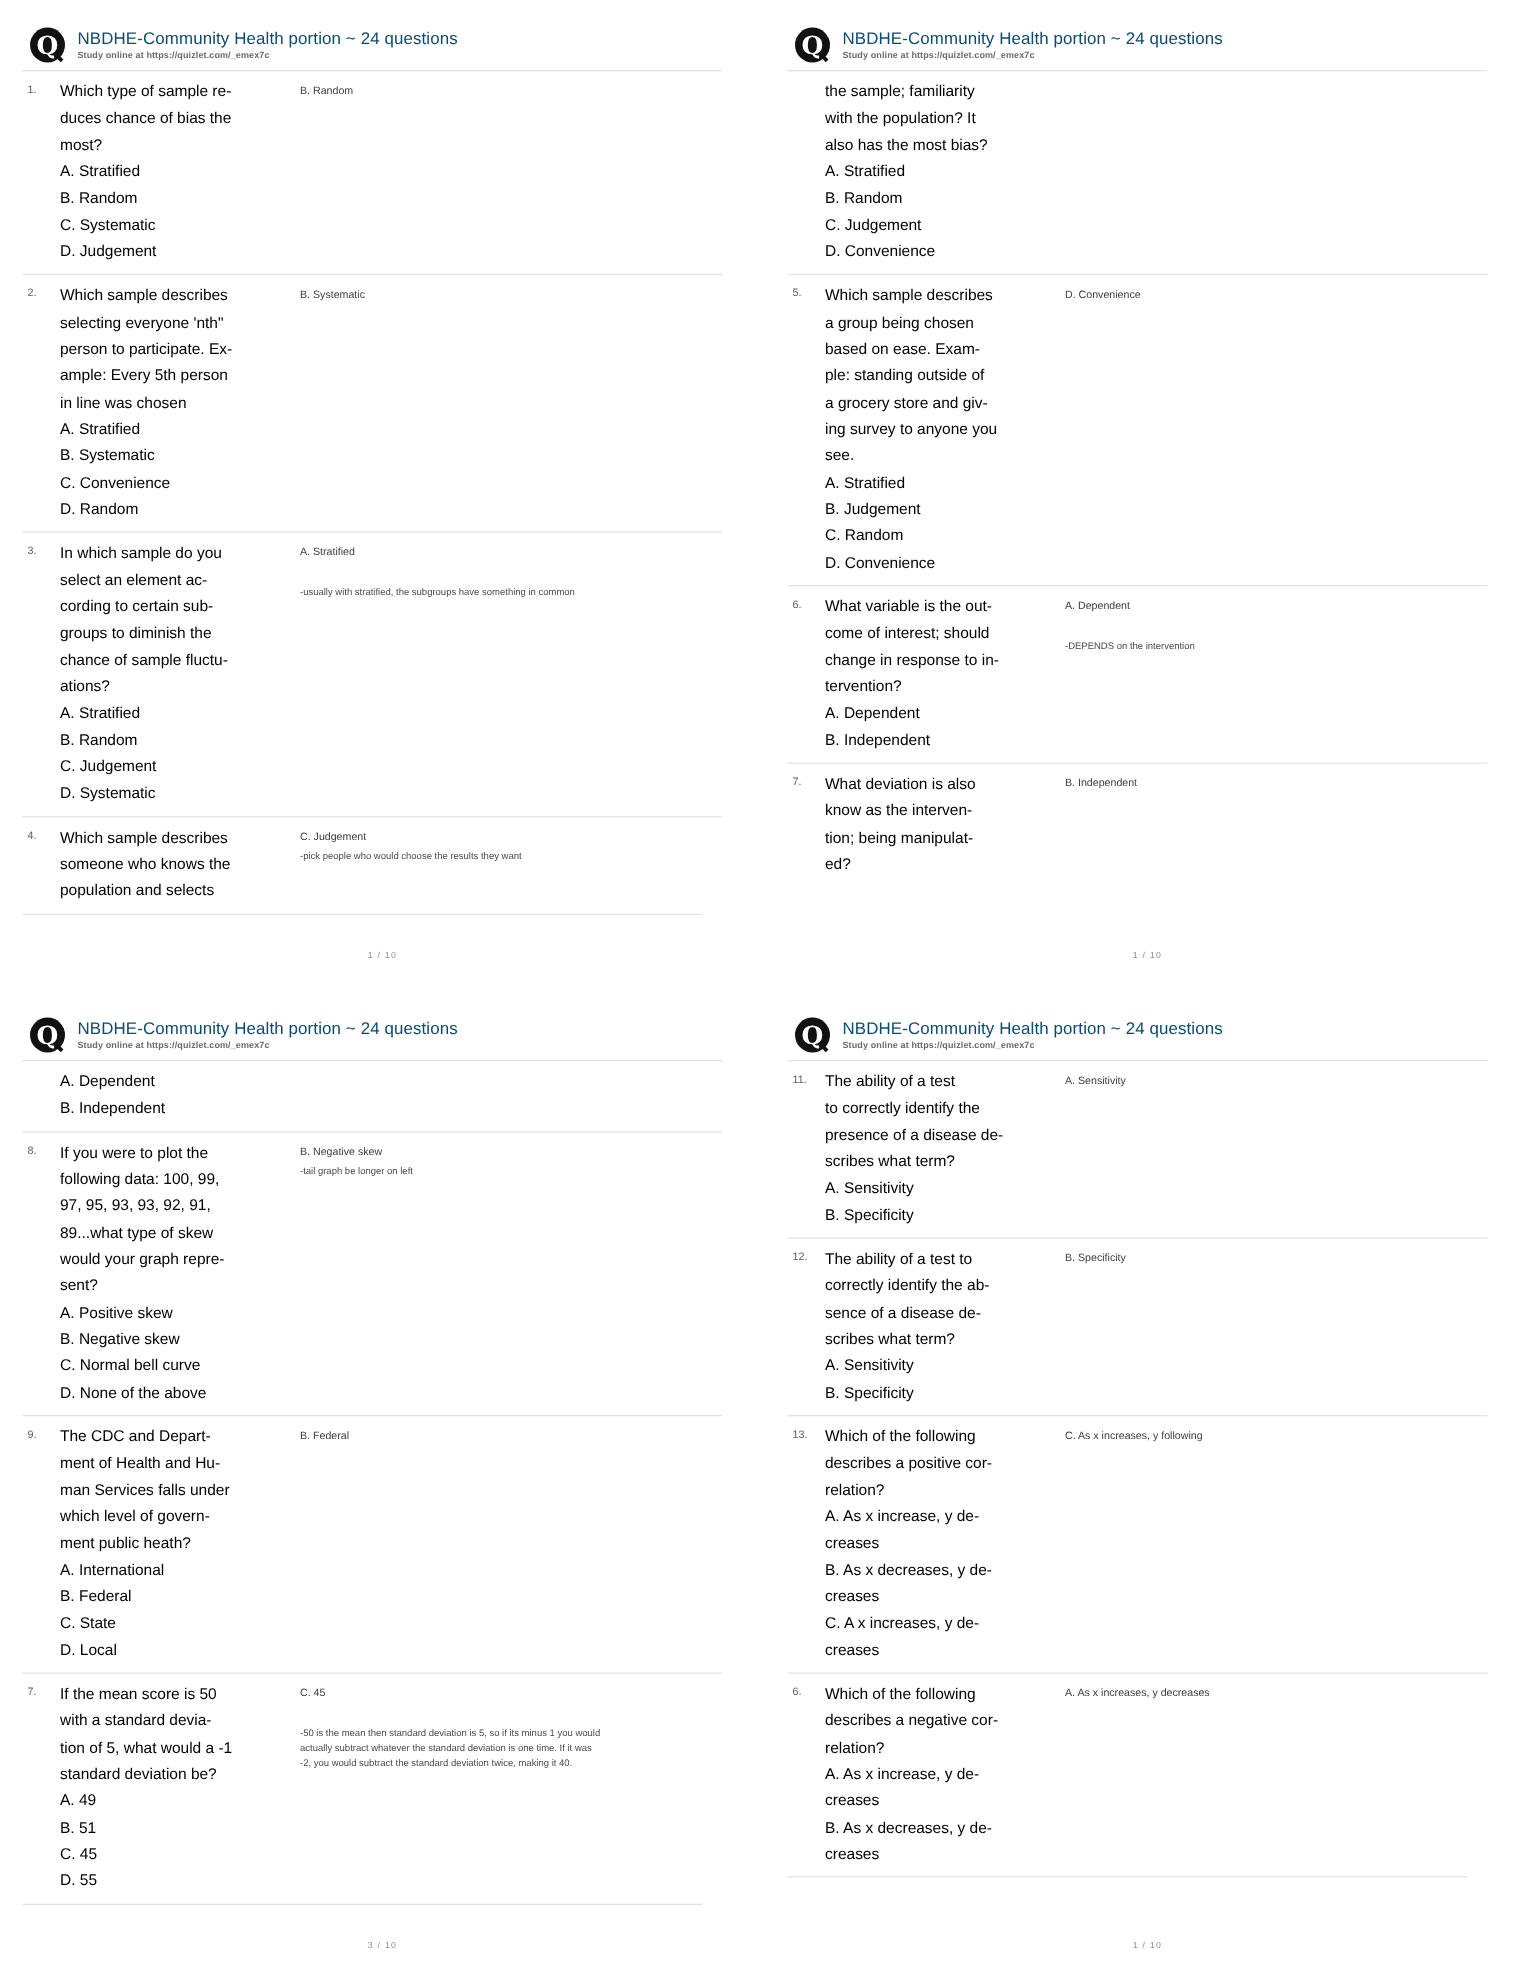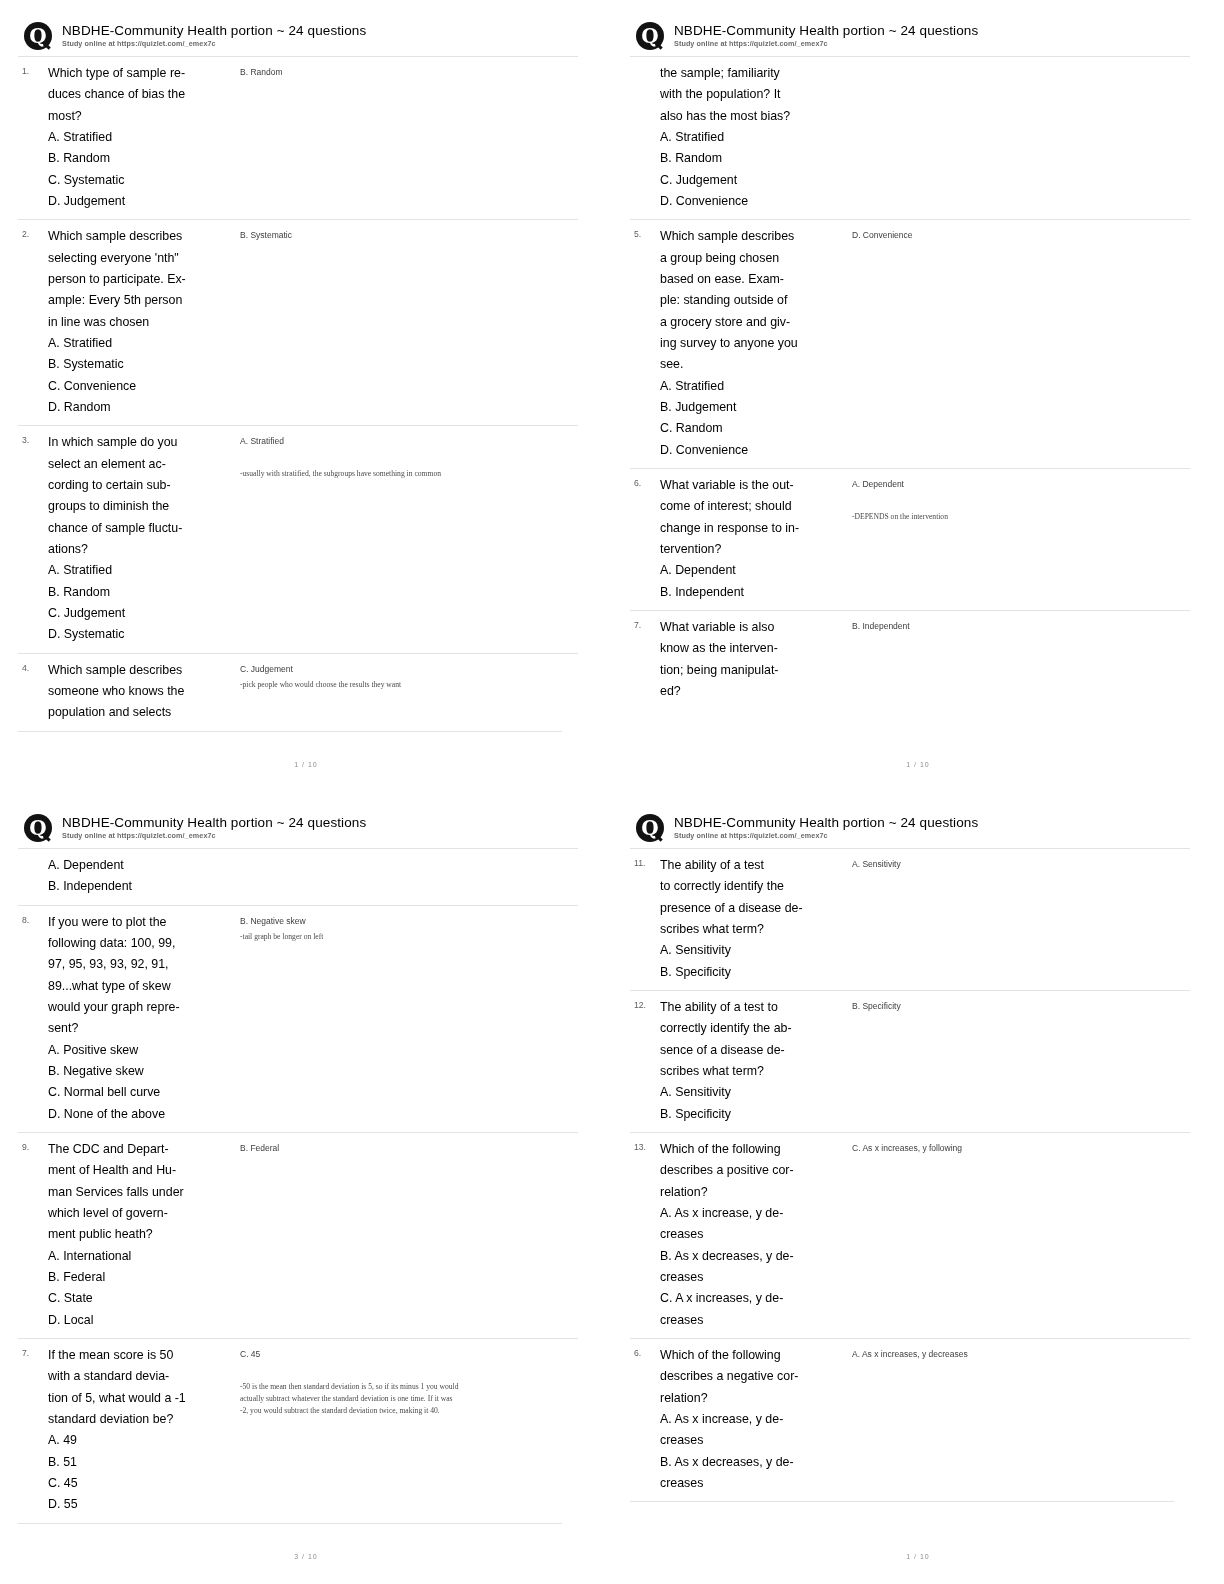--- a/index.html
+++ b/index.html
@@ -60,21 +60,21 @@
     transform: rotate(45deg);
   }
   .hdr-text {
     display: flex;
     flex-direction: column;
     gap: 1px;
     padding-top: 1px;
   }
   .hdr-title {
     font-size: 13.5px;
-    color: #000000;
+    color: #0c4a6e;
     letter-spacing: 0.1px;
   }
   .hdr-sub {
     font-size: 7.2px;
     color: #6a6a6a;
     letter-spacing: 0.1px;
     font-weight: bold;
   }
   .qrow {
     display: flex;
@@ -115,21 +115,20 @@
     line-height: 1.5;
     padding-top: 3px;
     white-space: pre-line;
   }
   .note {
     font-size: 7.6px;
     color: #4a4a4a;
     line-height: 1.62;
     margin-top: 6px;
     white-space: pre-line;
-    font-family: Liberation Serif, serif;
   }
   .note.gap-md { margin-top: 20px; }
   .note.gap-sm { margin-top: 4px; }
   .pagefoot {
     position: absolute;
     bottom: 24px;
     left: 0;
     right: 0;
     text-align: center;
     font-size: 7px;
@@ -269,21 +268,21 @@
 A. Dependent
 B. Independent</div>
       <div class="acol">
         <div class="ans">A. Dependent</div>
         <div class="note gap-md">-DEPENDS on the intervention</div>
       </div>
     </div>
 
     <div class="qrow">
       <div class="qnum">7.</div>
-      <div class="qbody">What variable is also
+      <div class="qbody">What deviation is also
 know as the interven-
 tion; being manipulat-
 ed?</div>
       <div class="acol">
         <div class="ans">B. Independent</div>
       </div>
     </div>
 
     <div class="pagefoot">1 / 10</div>
   </div>

